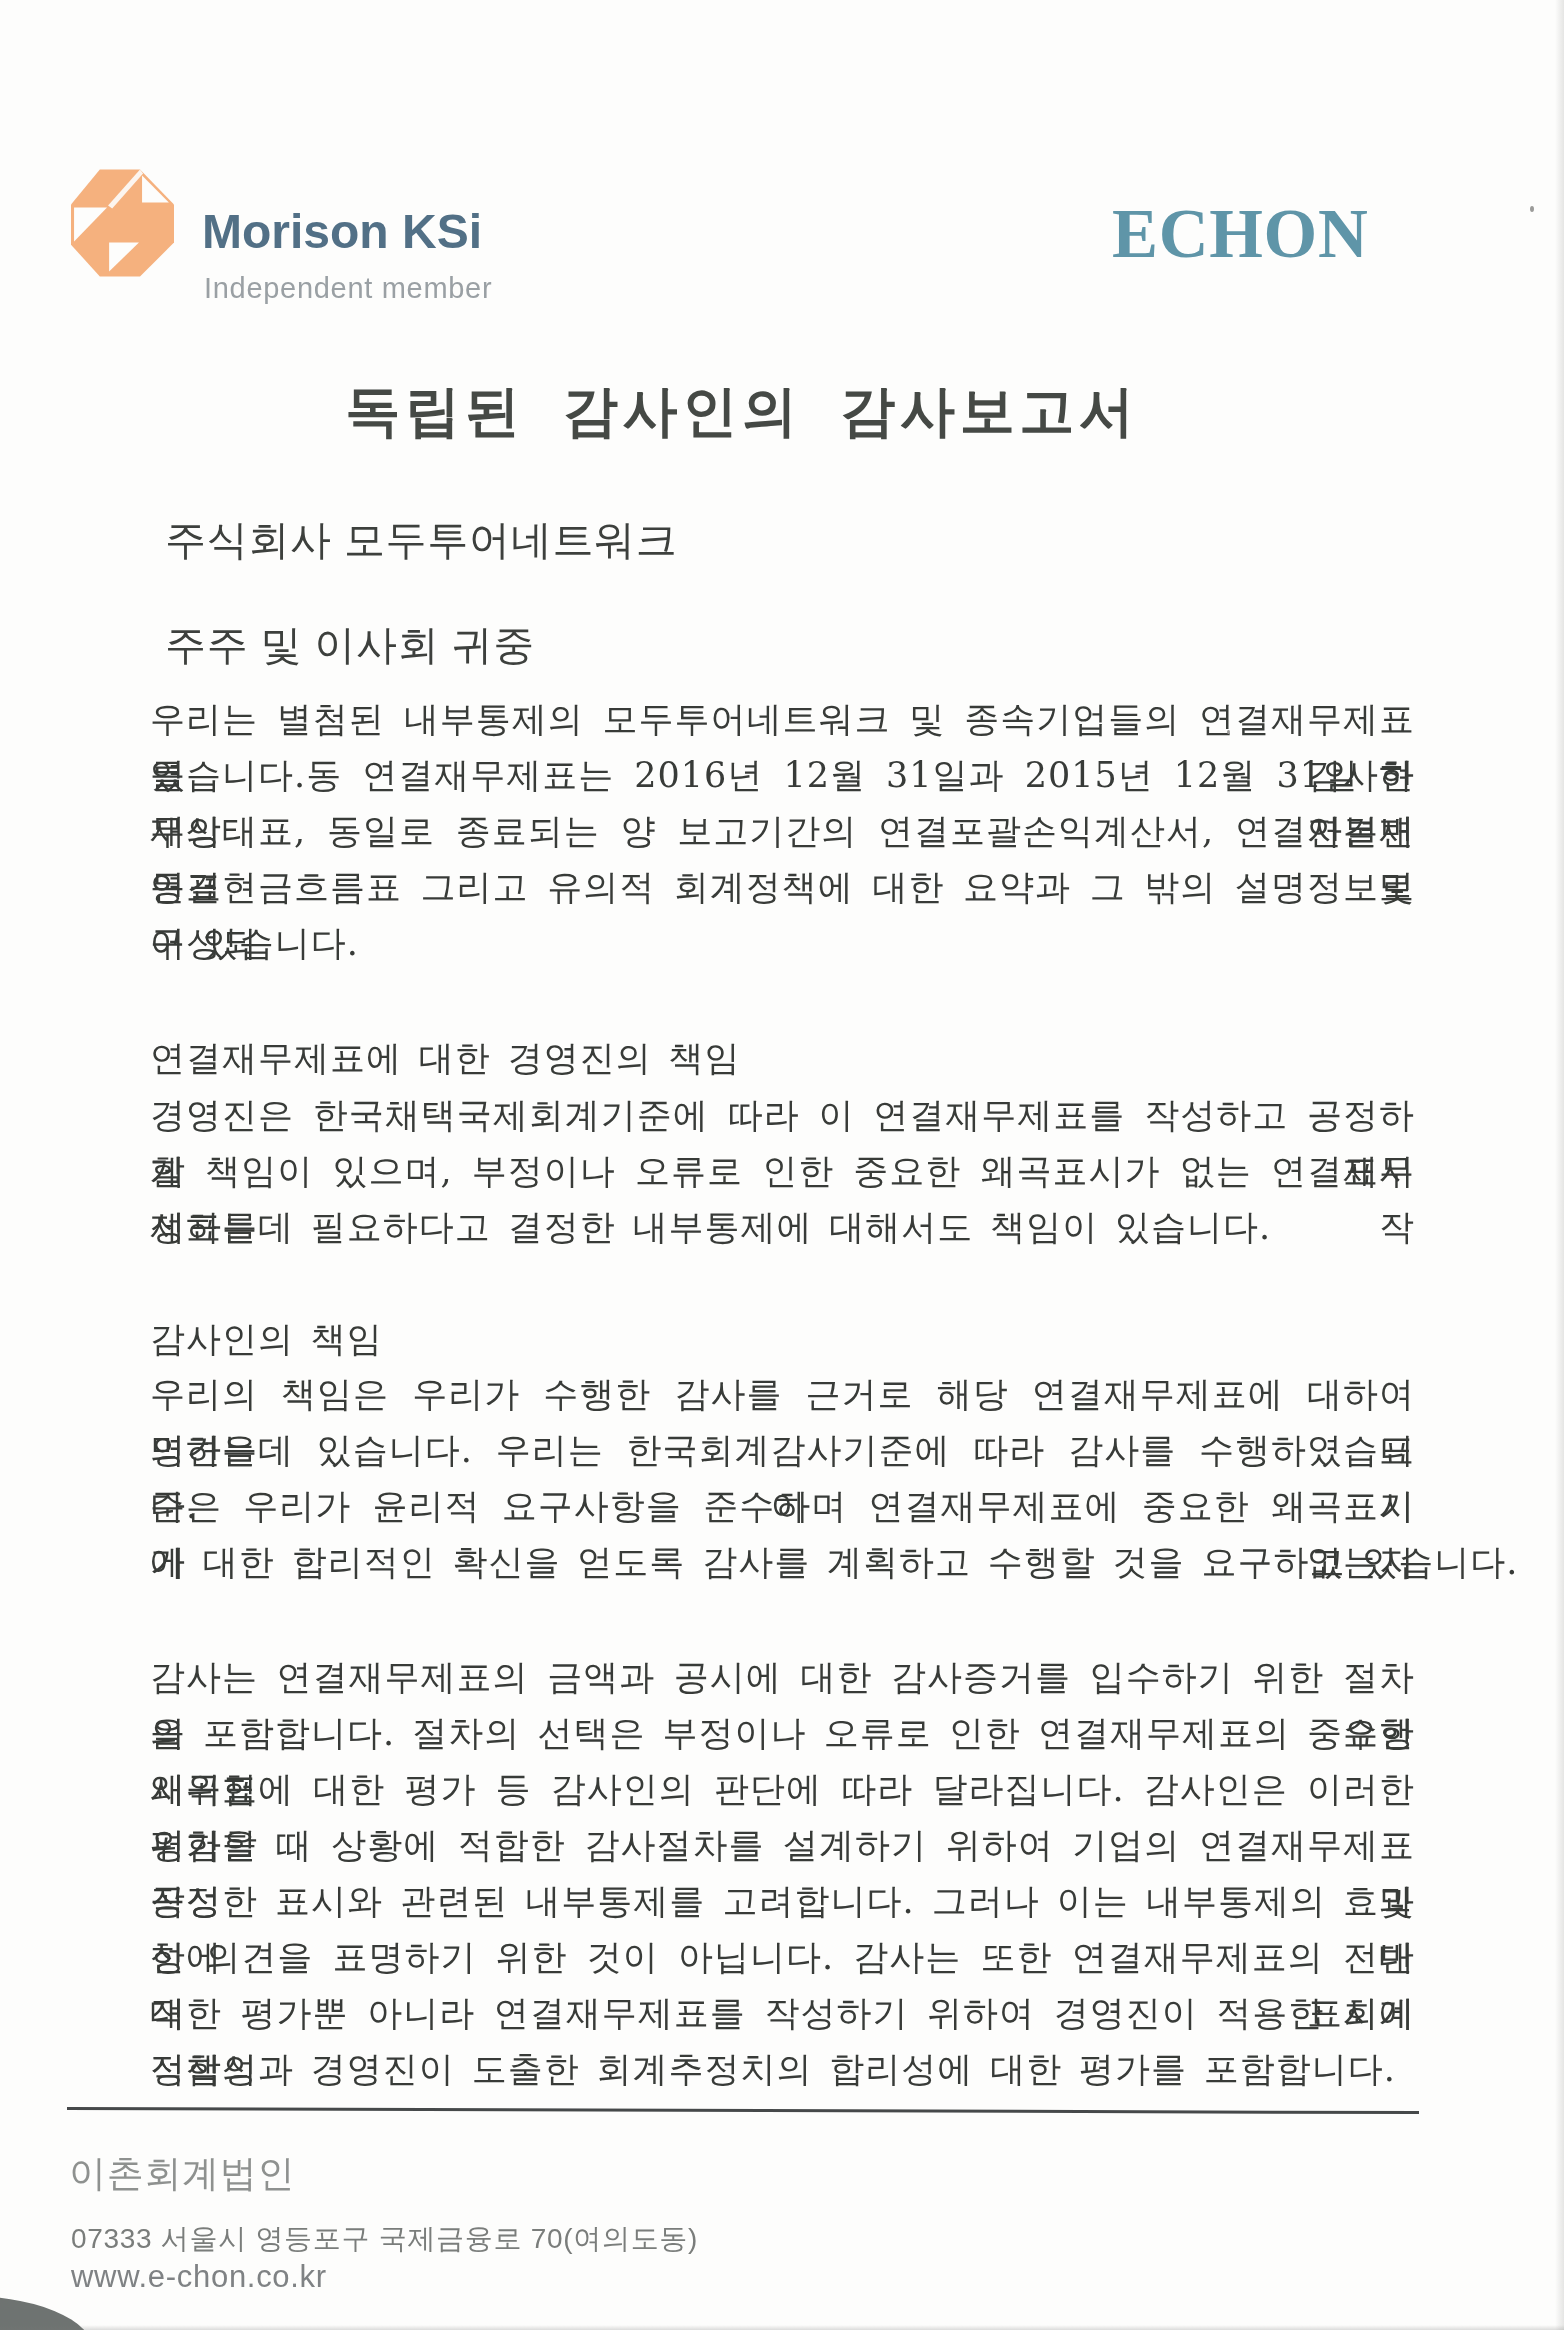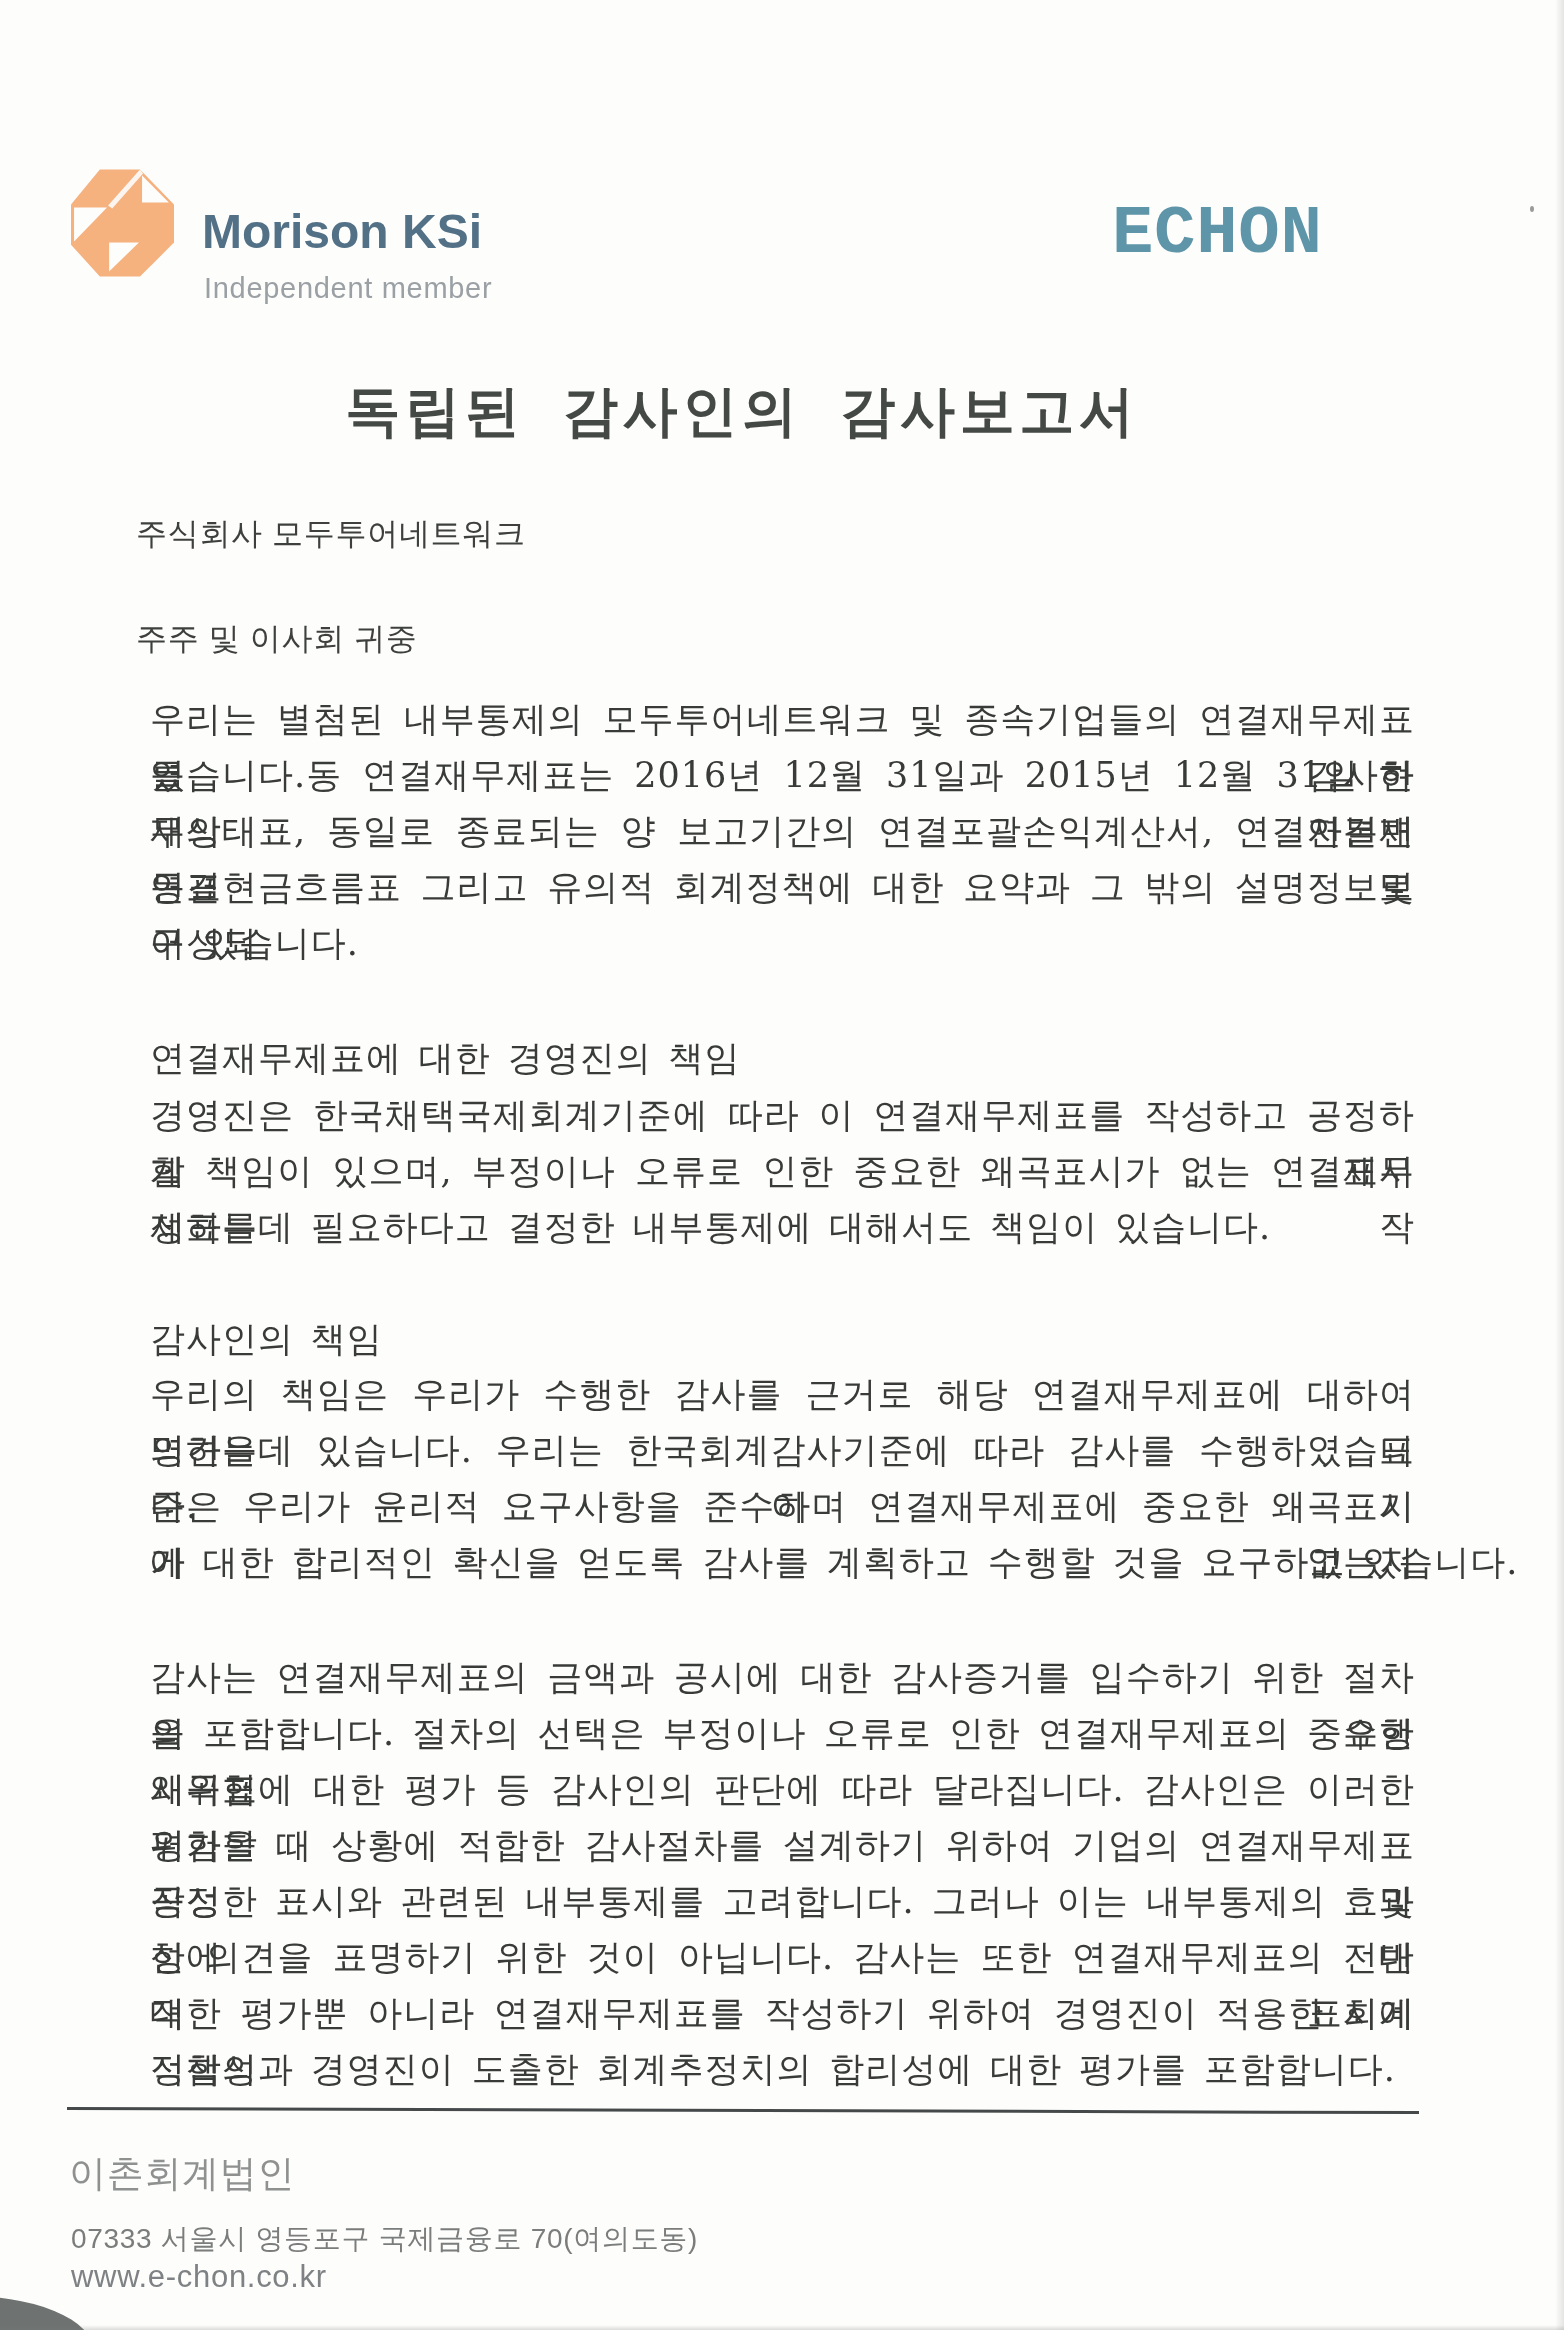--- a/index.html
+++ b/index.html
@@ -22,35 +22,35 @@
     font-family:"Liberation Sans", sans-serif;
     font-size:48px;font-weight:700;color:#527086;letter-spacing:0px;
   }
   .morison-tag{
     position:absolute;left:133px;top:105px;
     font-family:"Liberation Sans", sans-serif;
     font-size:29px;font-weight:400;color:#9aa0a4;letter-spacing:0.7px;
   }
   .echon{
     position:absolute;left:1112px;top:195px;
-    font-family:Liberation Mono, monospace;
+    font-family:Liberation Serif, serif;
     font-size:69px;font-weight:700;color:#5f95a8;letter-spacing:0.7px;
   }
   
   .doc-title{
     position:absolute;left:-40px;top:375px;width:1564px;
     text-align:center;
     font-size:55px;font-weight:600;color:#454945;
     letter-spacing:4.7px;word-spacing:14.7px;
   }
   
   .addr{
-    position:absolute;left:136px;
+    position:absolute;left:165px;
     font-family:"Liberation Sans", sans-serif;
-    font-size:31px;color:#3d403d;letter-spacing:0.7px;
+    font-size:41px;color:#3d403d;letter-spacing:0.7px;
   }
   .addr1{top:513px;}
   .addr2{top:618px;}
   
   .bodyblock{position:absolute;left:150px;width:1265px;color:#383b38;}
   .bline{
     height:56px;line-height:56px;
     font-size:35px;letter-spacing:1px;word-spacing:4.7px;
     white-space:nowrap;
   }

